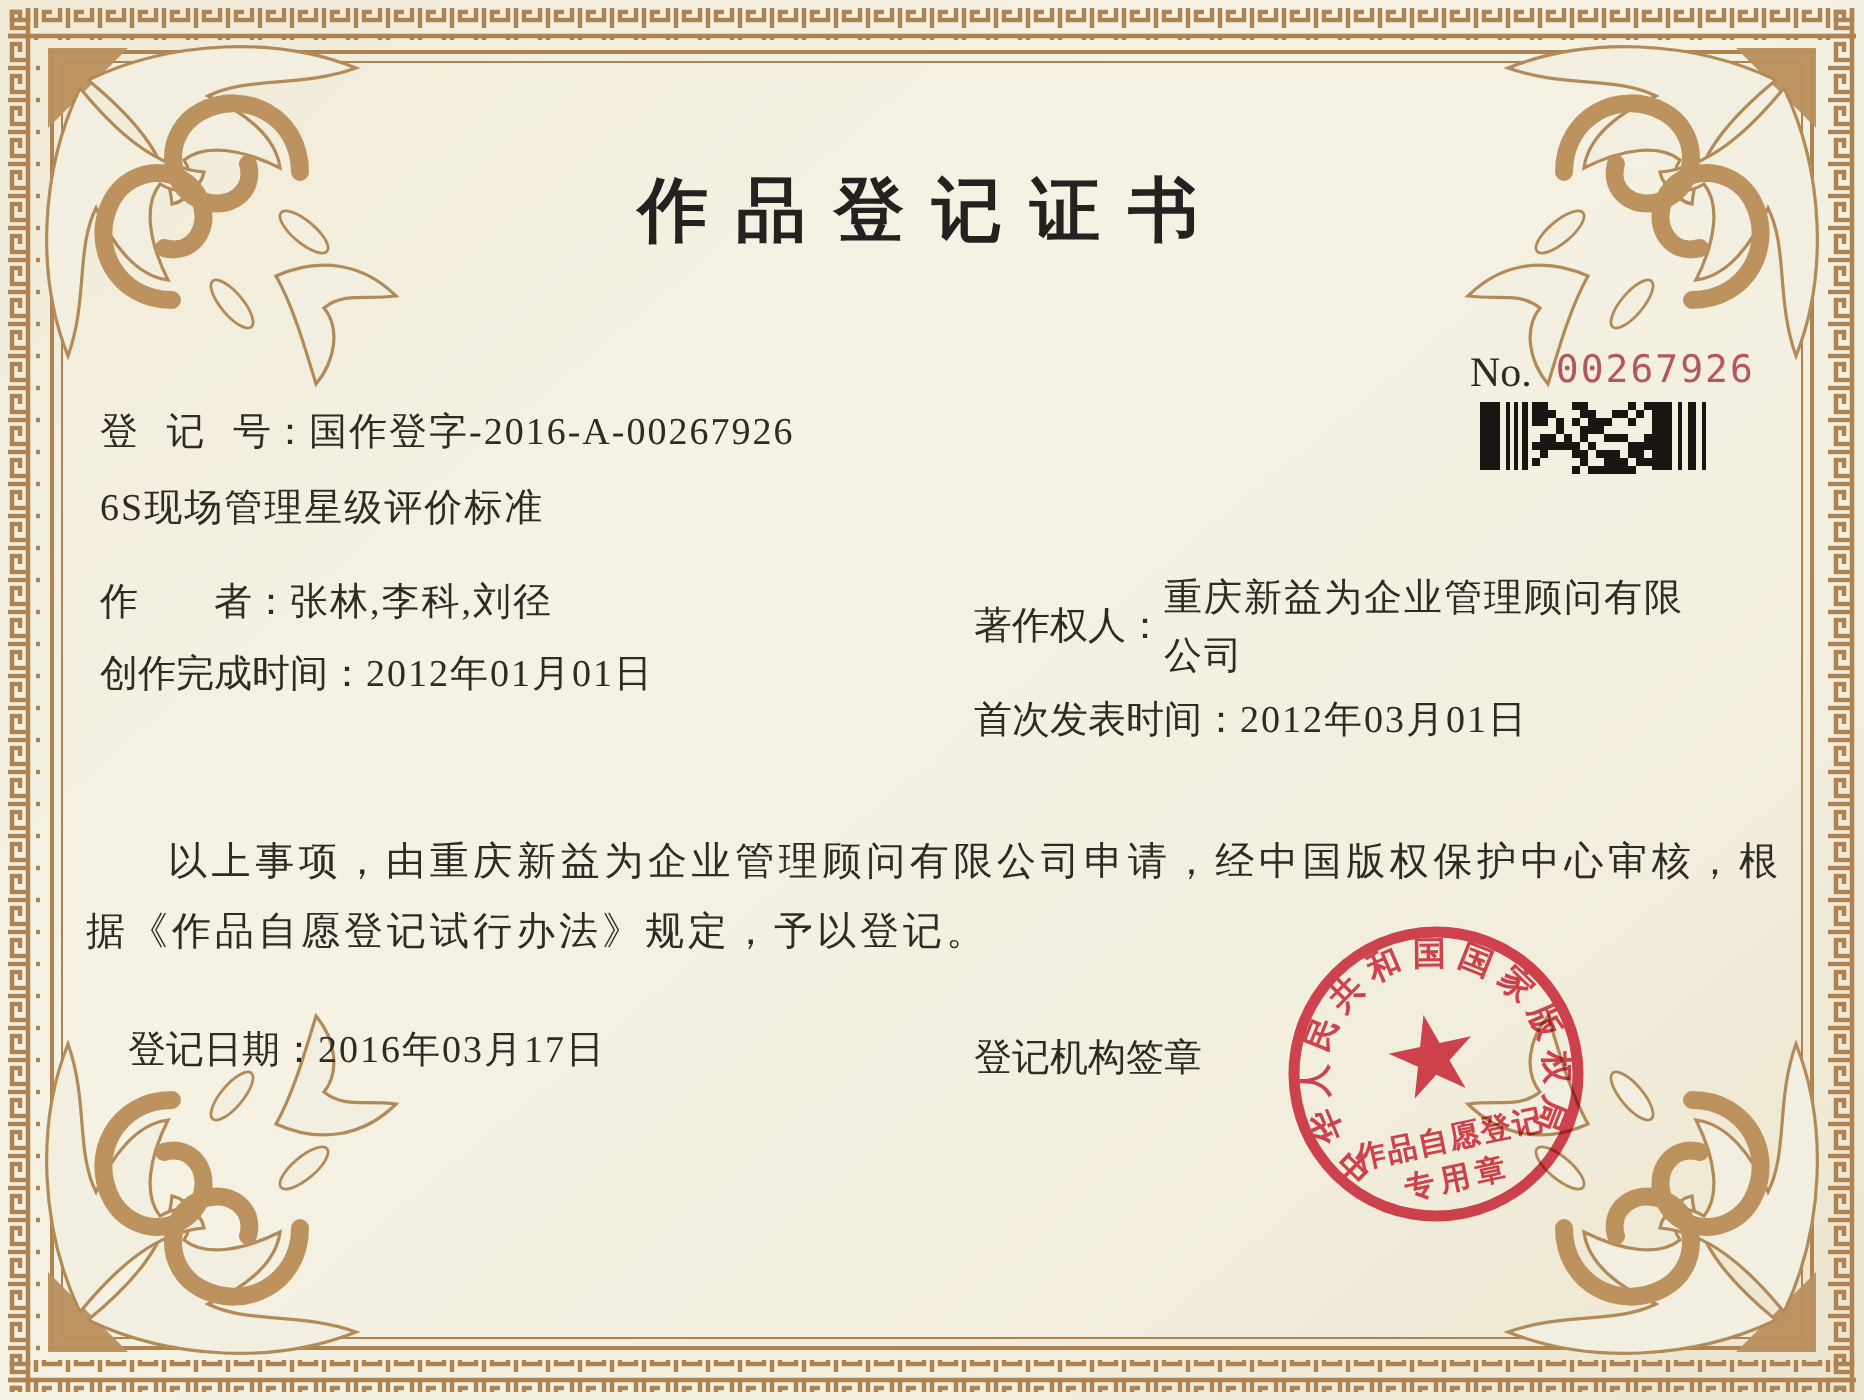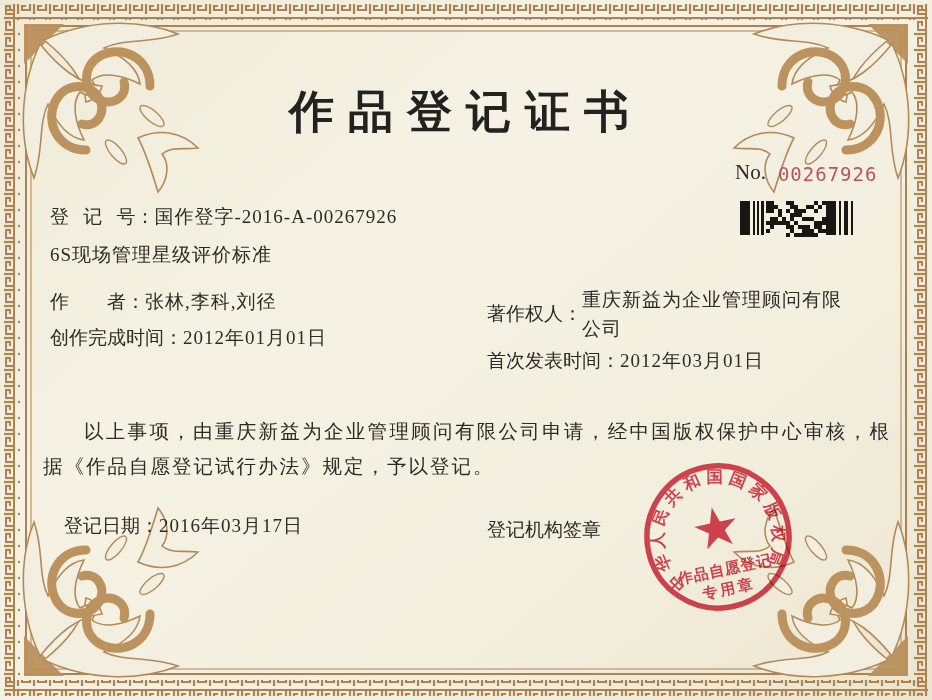--- a/index.html
+++ b/index.html
@@ -7,23 +7,23 @@
     position:relative;width:932px;height:700px;overflow:hidden;
     background:#f3efe0;
     background-image:linear-gradient(140deg,#f0ead6 0%,#f5f2e4 35%,#f3efdf 70%,#ece5cf 100%);
     font-family:"Liberation Serif","DejaVu Serif",serif;
     color:#2e2b26;
   }
   .border-layer{position:absolute;left:0;top:0;z-index:1;}
   .abs{position:absolute;z-index:2;}
   .title{
     left:0;top:82px;width:932px;text-align:center;
-    font-size:45px;font-weight:bold;letter-spacing:14px;color:#232220;
+    font-size:35px;font-weight:bold;letter-spacing:14px;color:#232220;
   }
-  .no-row{left:735px;top:160px;font-size:21px;display:flex;align-items:flex-end;gap:12px;}
+  .no-row{left:735px;top:174px;font-size:21px;display:flex;align-items:flex-start;gap:12px;}
   .no-num{font-family:"DejaVu Sans Mono","Liberation Mono",monospace;font-size:19px;color:#b4555f;letter-spacing:1px;}
   .barcode{left:738px;top:198px;}
   .row{display:flex;align-items:center;font-size:19px;line-height:1.5;}
   .lbl{white-space:pre;flex:none;}
   .val{letter-spacing:1px;}
   .val-narrow{width:276px;display:inline-block;}
   .statement{
     left:43px;top:414px;width:848px;font-size:19.5px;line-height:1.8;
     letter-spacing:2px;text-indent:2.1em;text-align:justify;
   }

